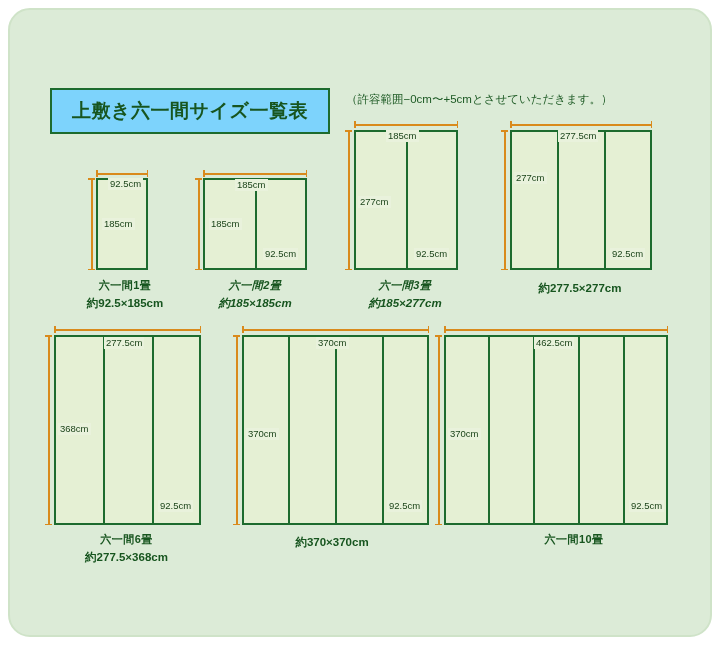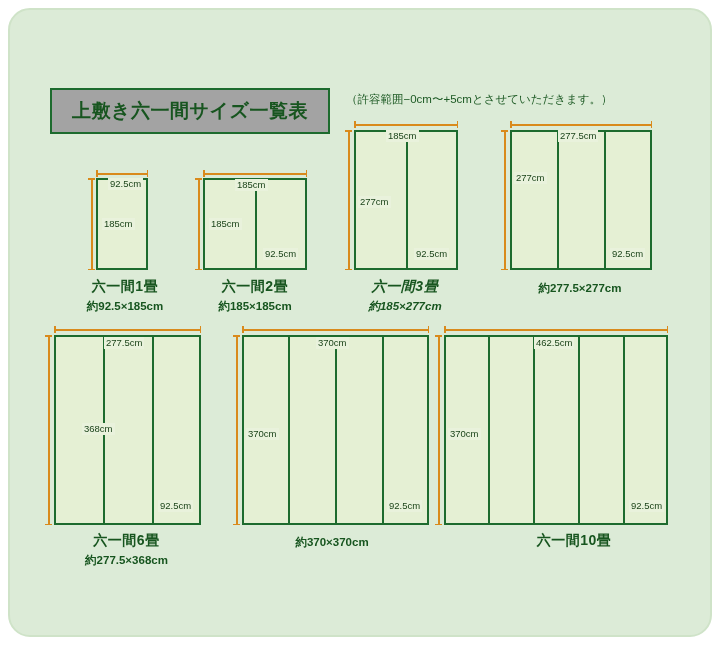--- a/index.html
+++ b/index.html
@@ -22,21 +22,21 @@
     box-sizing:border-box;
     background:#dcebd7;
     border:2px solid #cfe3c8;
     border-radius:22px;
   }
   
   #title-box{
     position:absolute;
     left:40px;top:78px;
     width:280px;height:46px;
-    background:#a3a3a3;
+    background:#7dd3fc;
     border:2px solid #1d6b2e;
     box-sizing:border-box;
     display:flex;align-items:center;justify-content:center;
   }
   #title-box .t{
     font-size:19px;font-weight:bold;color:#17551f;
     letter-spacing:0.5px;
   }
   #note{
     position:absolute;
@@ -76,21 +76,21 @@
   .tick.h{height:1.5px;width:7px;}
 
   
   .cap{
     position:absolute;
     text-align:center;
     color:#17551f;
   }
   .cap .big{
     display:block;
-    font-size:14px;font-weight:bold;
+    font-size:11px;font-weight:bold;
     letter-spacing:0.5px;
     white-space:nowrap;
   }
   .cap .small{
     display:block;
     font-size:11.5px;font-weight:bold;
     margin-top:3px;
     white-space:nowrap;
   }
 </style>
@@ -127,21 +127,21 @@
       <div class="ml h" style="left:8px;top:3px;width:104px;"></div>
       <div class="tick v" style="left:8px;top:0px;"></div>
       <div class="tick v" style="left:110.5px;top:0px;"></div>
       <div class="ml v" style="left:3px;top:8px;height:92px;"></div>
       <div class="tick h" style="left:0px;top:8px;"></div>
       <div class="tick h" style="left:0px;top:98.5px;"></div>
       <div class="dim" style="left:40px;top:9px;">185cm</div>
       <div class="dim" style="left:14px;top:48px;">185cm</div>
       <div class="dim" style="left:68px;top:78px;">92.5cm</div>
     </div>
-    <div class="cap" style="left:170px;top:268px;width:150px;">
+    <div class="cap" style="left:170px;top:268px;width:150px;font-style:italic;">
       <span class="big">六一間2畳</span>
       <span class="small">約185×185cm</span>
     </div>
 
     <div class="fig" style="left:334px;top:110px;width:122px;height:150px;">
       <div class="mat" style="left:10px;top:10px;width:104px;height:140px;"></div>
       <div class="panelline" style="left:62px;top:10px;height:140px;"></div>
       <div class="ml h" style="left:10px;top:4px;width:104px;"></div>
       <div class="tick v" style="left:10px;top:1px;"></div>
       <div class="tick v" style="left:112.5px;top:1px;"></div>
@@ -179,21 +179,21 @@
       <div class="mat" style="left:10px;top:10px;width:147px;height:190px;"></div>
       <div class="panelline" style="left:59px;top:10px;height:190px;"></div>
       <div class="panelline" style="left:108px;top:10px;height:190px;"></div>
       <div class="ml h" style="left:10px;top:4px;width:147px;"></div>
       <div class="tick v" style="left:10px;top:1px;"></div>
       <div class="tick v" style="left:155.5px;top:1px;"></div>
       <div class="ml v" style="left:4px;top:10px;height:190px;"></div>
       <div class="tick h" style="left:1px;top:10px;"></div>
       <div class="tick h" style="left:1px;top:198.5px;"></div>
       <div class="dim" style="left:60px;top:12px;">277.5cm</div>
-      <div class="dim" style="left:14px;top:98px;margin-left:24px;">368cm</div>
+      <div class="dim" style="left:14px;top:98px;">368cm</div>
       <div class="dim" style="left:114px;top:175px;">92.5cm</div>
     </div>
     <div class="cap" style="left:34px;top:522px;width:165px;">
       <span class="big">六一間6畳</span>
       <span class="small">約277.5×368cm</span>
     </div>
 
     <div class="fig" style="left:222px;top:315px;width:200px;height:200px;">
       <div class="mat" style="left:10px;top:10px;width:187px;height:190px;"></div>
       <div class="panelline" style="left:56px;top:10px;height:190px;"></div>

